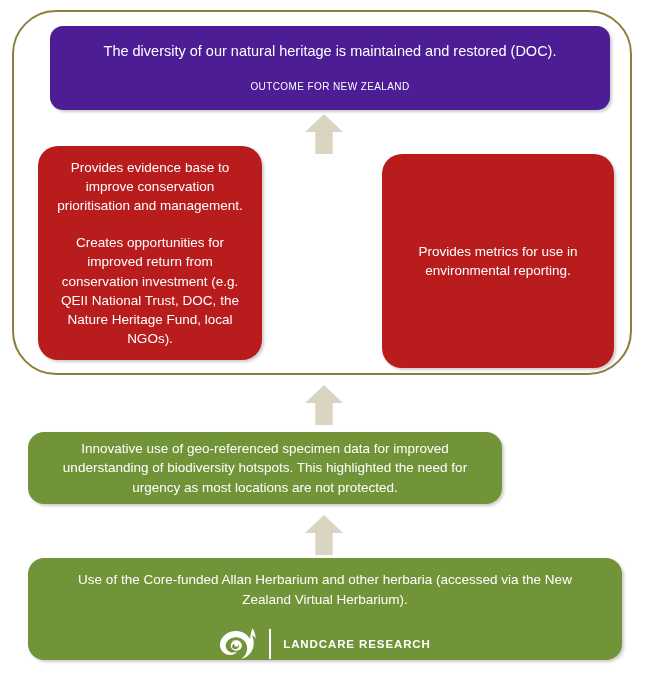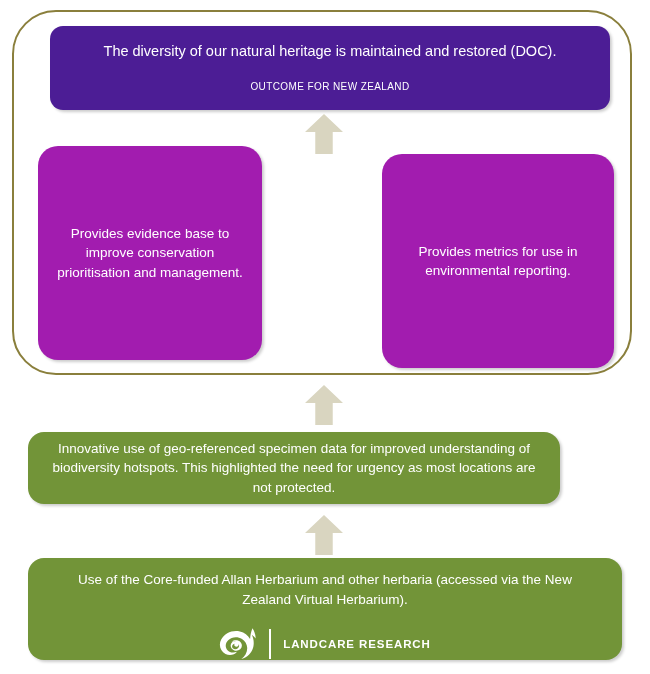--- a/index.html
+++ b/index.html
@@ -62,21 +62,21 @@
     background: #4c1d95;
     border-radius: 13px;
     font-size: 14.5px;
     line-height: 1.35;
   }
   .box-outcome .line1 { margin-bottom: 18px; }
   .box-outcome .line2 { letter-spacing: 0.4px; font-size: 10px; }
 
   
   .box-olive {
-    background: #a21caf;
+    background: #b91c1c;
     border-radius: 20px;
     font-size: 13.5px;
     line-height: 1.42;
     padding: 10px 12px;
   }
   .box-impact-left {
     left: 38px;
     top: 146px;
     width: 224px;
     height: 214px;
@@ -94,21 +94,21 @@
   .box-green {
     background: #729438;
     border-radius: 16px;
     font-size: 13.5px;
     line-height: 1.45;
     padding: 8px 24px;
   }
   .box-research {
     left: 28px;
     top: 432px;
-    width: 532px;
+    width: 474px;
     height: 72px;
   }
   .box-foundation {
     left: 28px;
     top: 558px;
     width: 594px;
     height: 102px;
     justify-content: space-between;
     padding-top: 12px;
   }
@@ -164,20 +164,21 @@
 
   <div class="box box-outcome">
     <p class="line1">The diversity of our natural heritage is maintained and restored (DOC).</p>
     <p class="line2">OUTCOME FOR NEW ZEALAND</p>
   </div>
 
   <div class="arrow arrow-1"></div>
 
   <div class="box box-olive box-impact-left">
     <p class="para">Provides evidence base to improve conservation prioritisation and management.</p>
+    <p class="para">Creates opportunities for improved return from conservation investment (e.g. QEII National Trust, DOC, the Nature Heritage Fund, local NGOs).</p>
   </div>
 
   <div class="box box-olive box-impact-right">
     <p class="para">Provides metrics for use in environmental reporting.</p>
   </div>
 
   <div class="arrow arrow-2"></div>
 
   <div class="box box-green box-research">
     <p>Innovative use of geo-referenced specimen data for improved understanding of biodiversity hotspots. This highlighted the need for urgency as most locations are not protected.</p>

